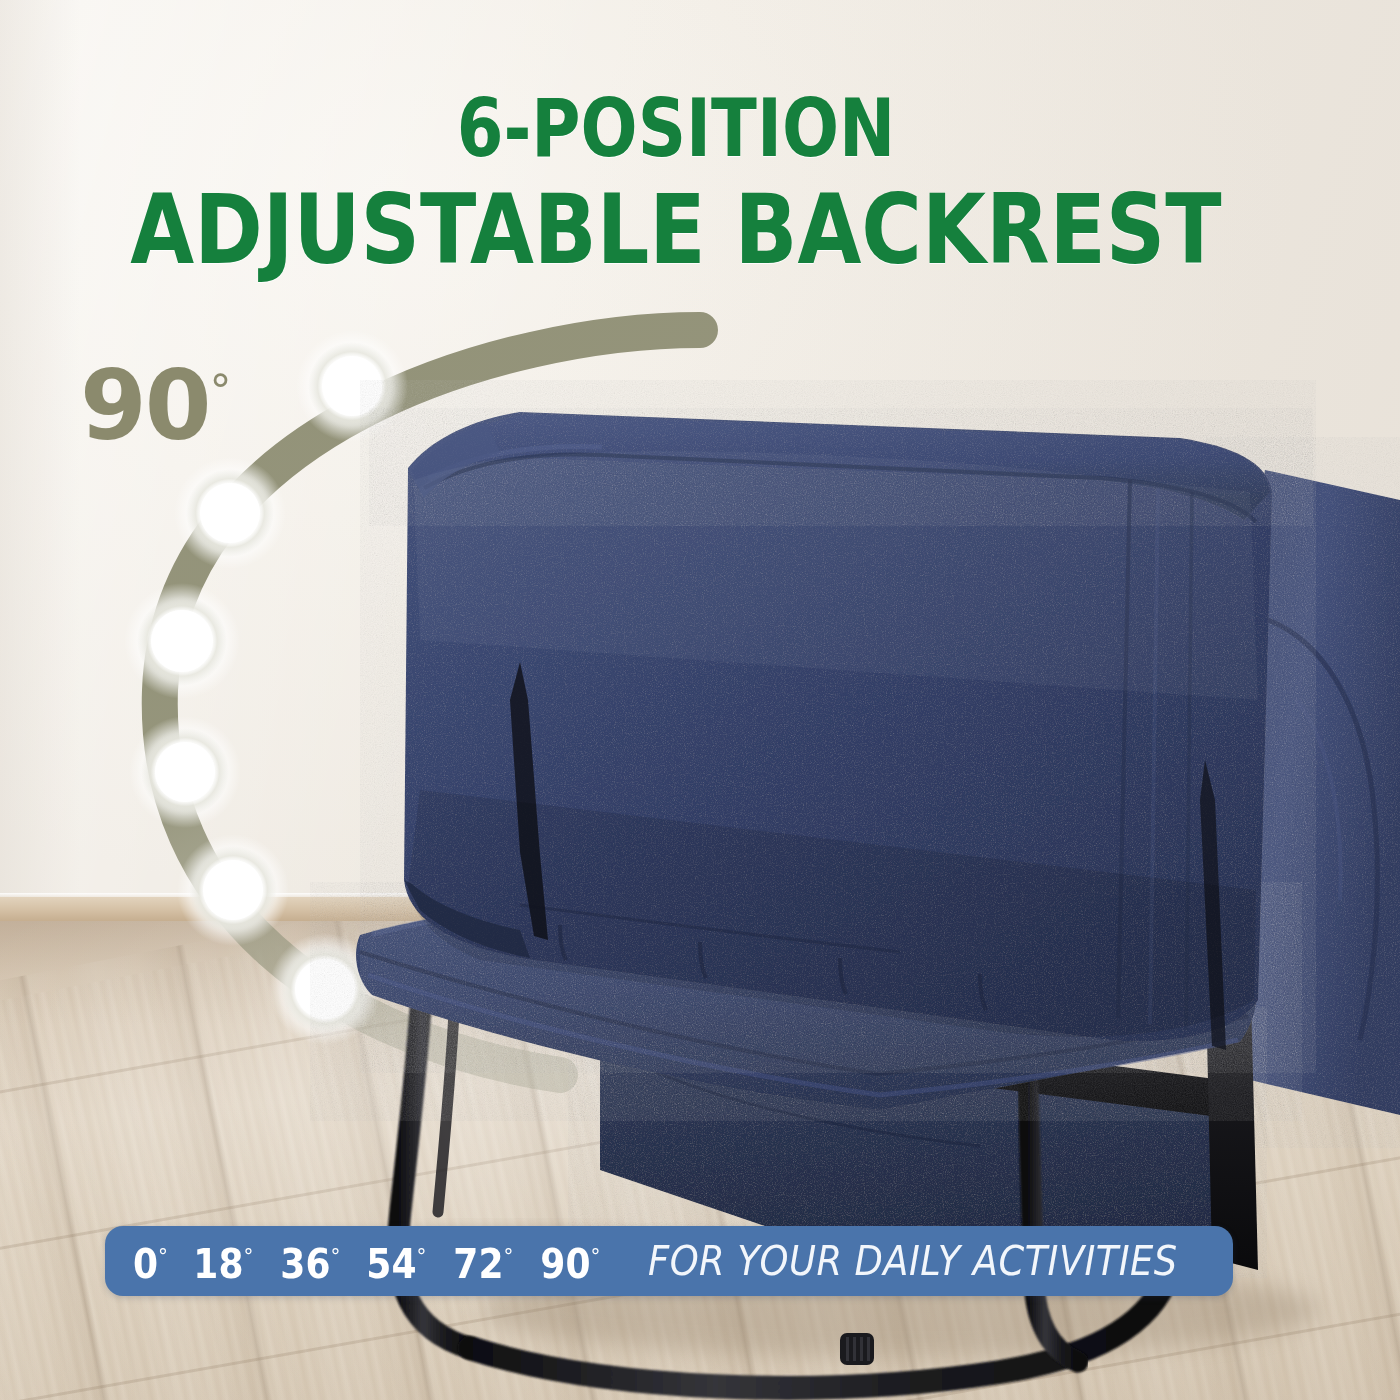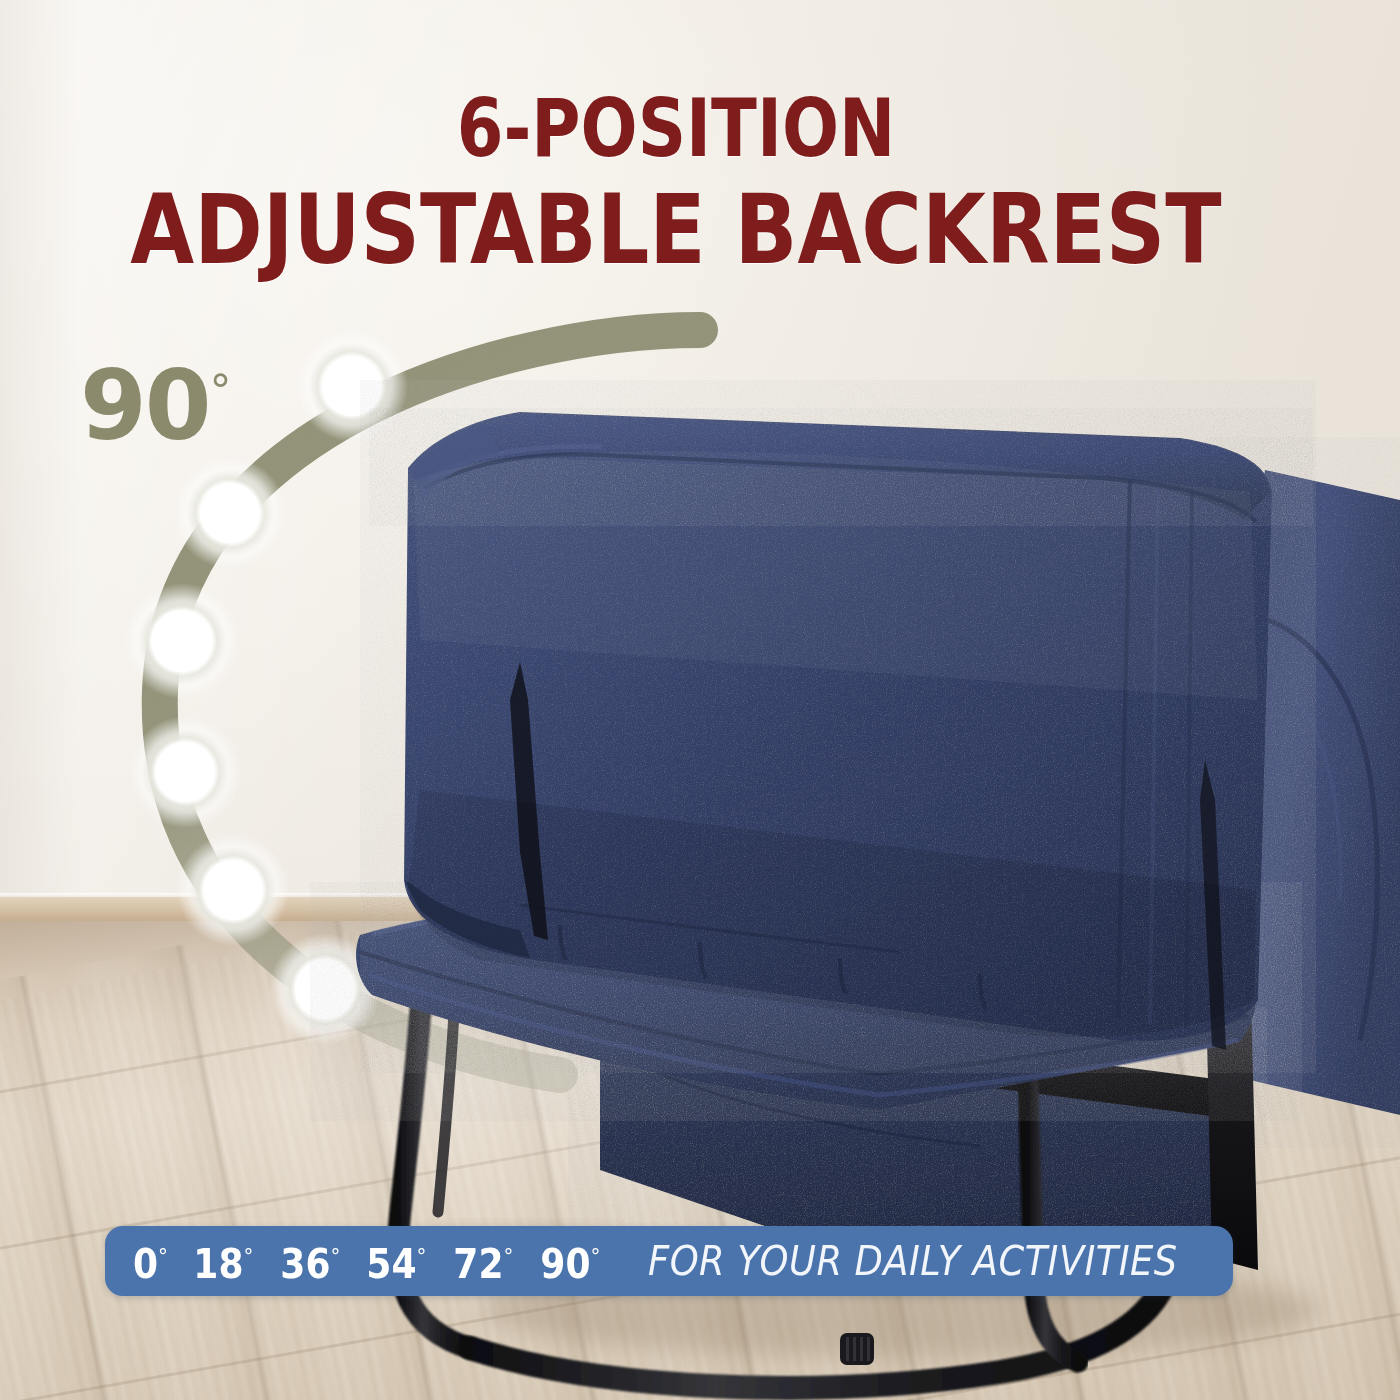--- a/index.html
+++ b/index.html
@@ -87,21 +87,21 @@
     position:absolute;left:80px;top:358px;
     font-family:"DejaVu Sans",sans-serif;
     font-weight:700;font-size:96px;letter-spacing:-2px;
     color:#8b8a6d;line-height:1;
   }
   .deg90 .sym{font-size:44px;vertical-align:super;font-weight:400;letter-spacing:0;}
 
   
   .headline{
     position:absolute;left:0;top:86px;width:1352px;text-align:center;
-    color:#7f1d1d;
+    color:#15803d;
     font-family:"DejaVu Sans",sans-serif;
     font-weight:700;
     text-shadow:0 1px 0 rgba(255,255,255,.85);
   }
   .h-line1{
     font-size:80px;line-height:86px;letter-spacing:0px;
     transform:scaleX(.84);
   }
   .h-line2{
     font-size:96px;line-height:104px;letter-spacing:0px;

